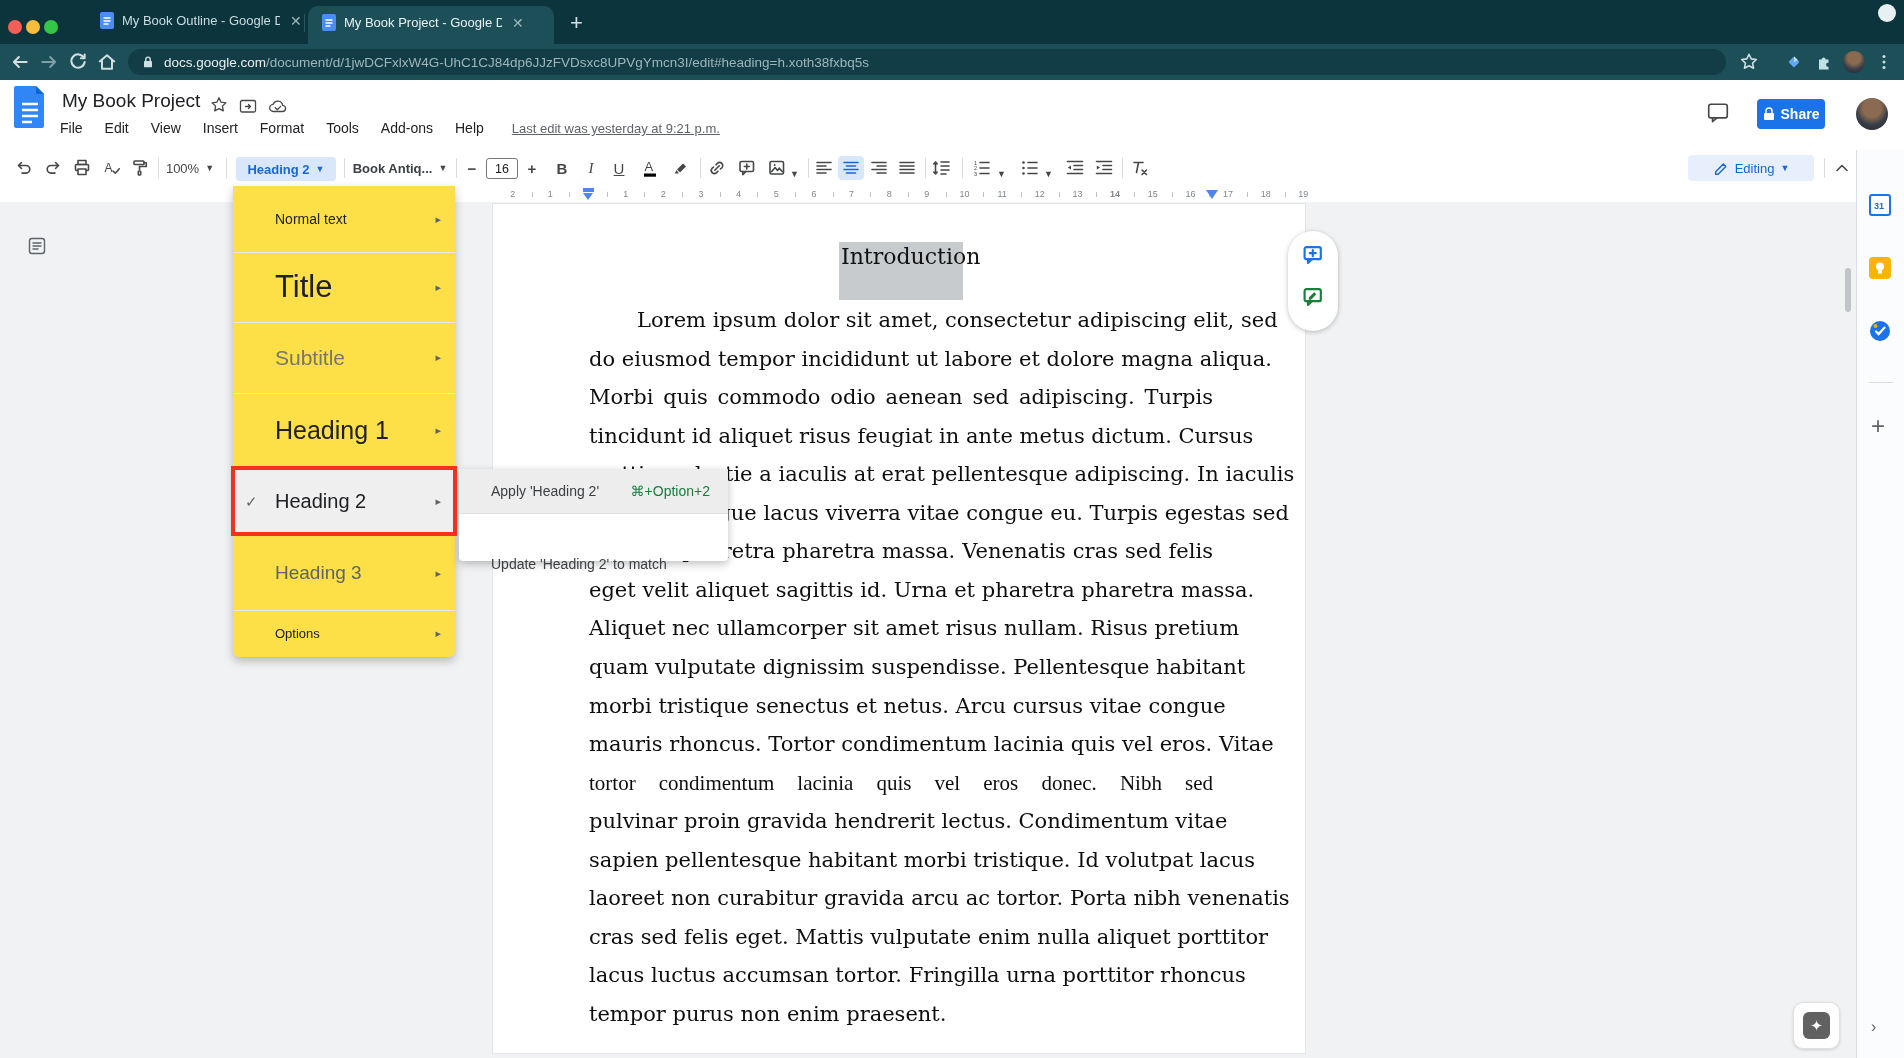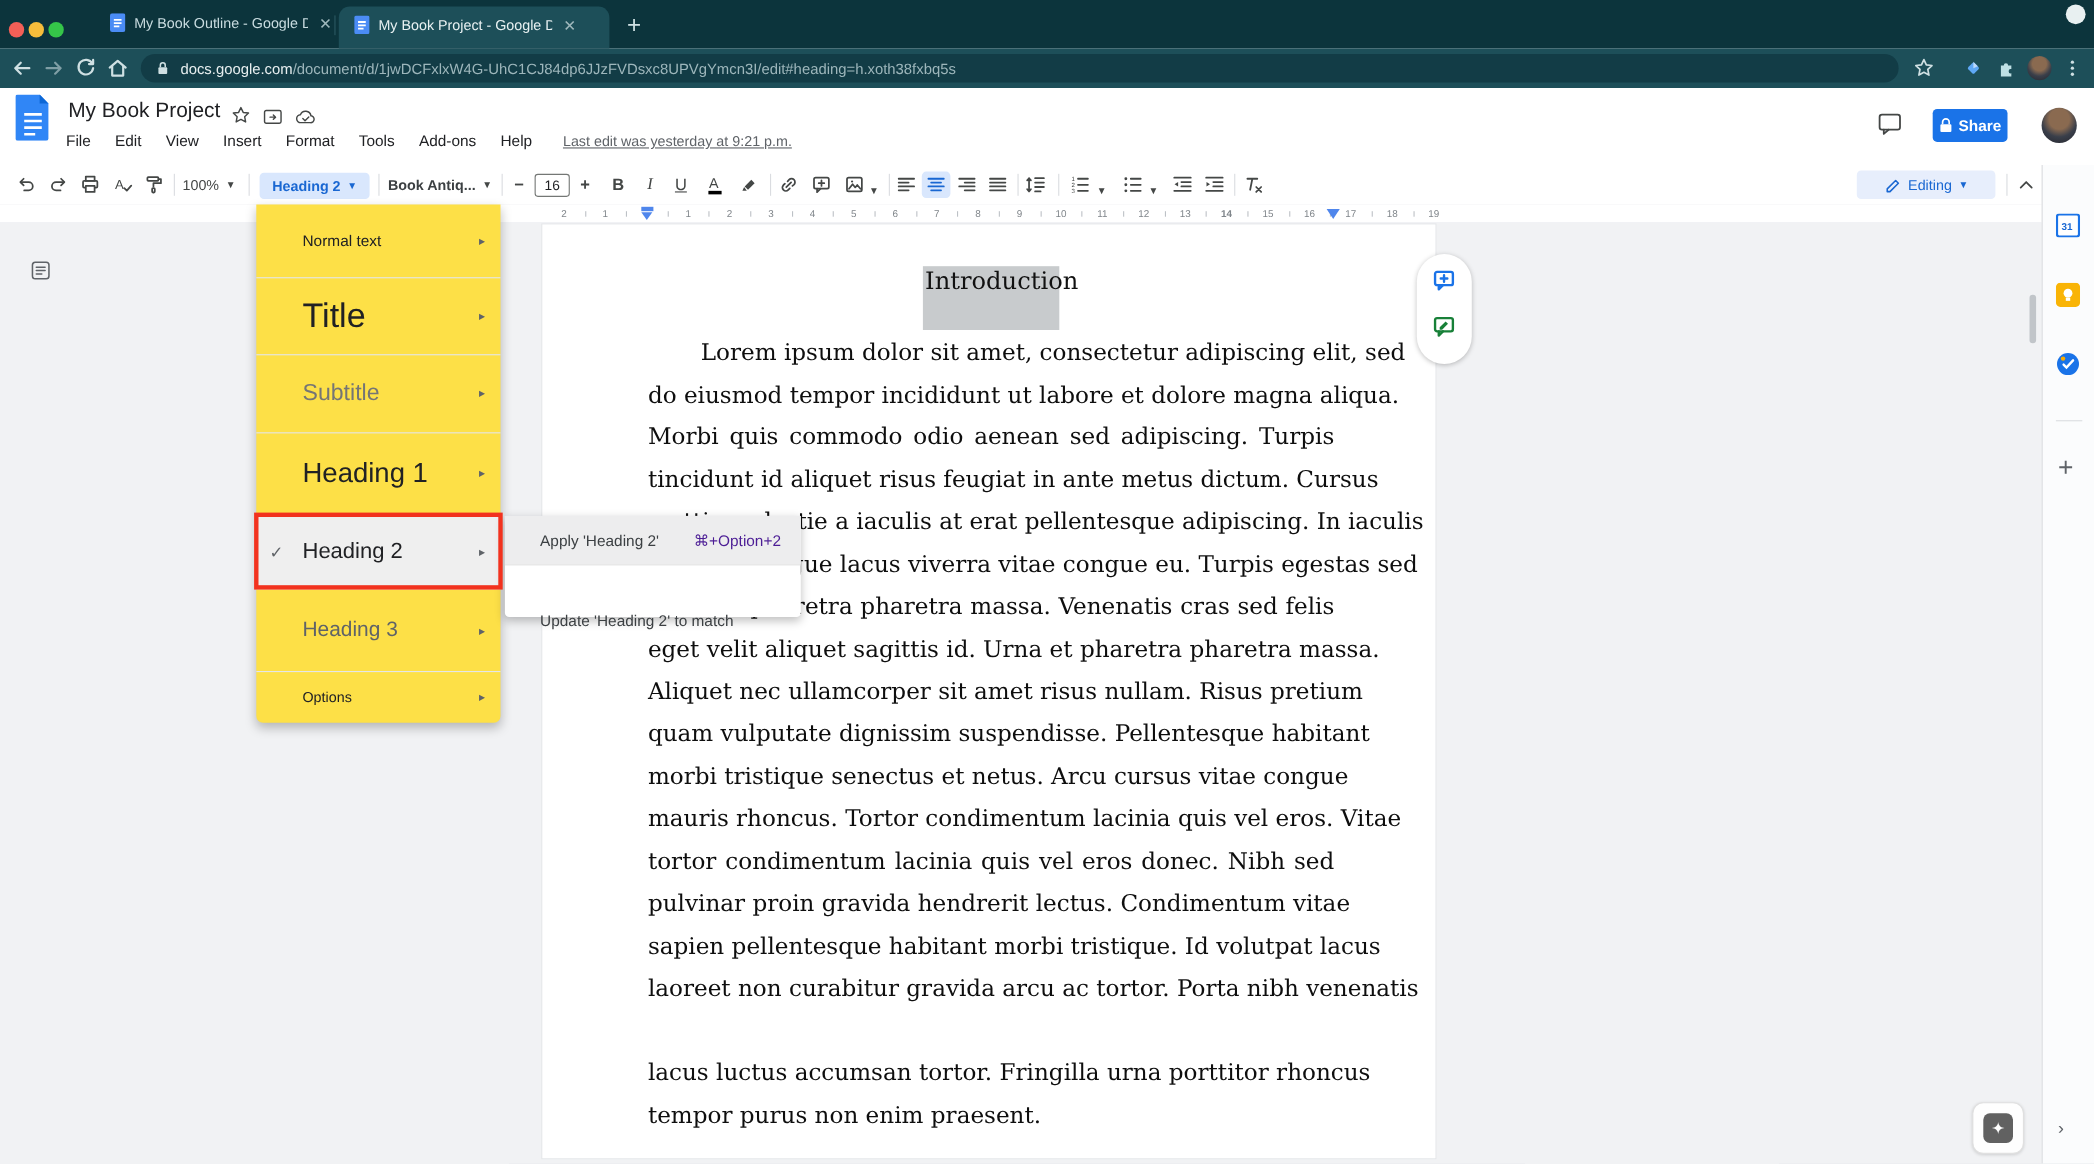--- a/index.html
+++ b/index.html
@@ -61,21 +61,21 @@
   .stylemenu{position:absolute;left:233px;top:186px;width:222px;height:471px;background:#fde047;z-index:40;
              box-shadow:0 4px 10px rgba(0,0,0,.25);border-radius:0 0 6px 6px;color:#202124;}
   .mi{position:absolute;left:0;width:222px;display:flex;align-items:center;box-sizing:border-box;padding-left:42px;}
   .mi .arr{position:absolute;right:14px;color:#5f6368;font-size:11px;}
   .mdiv{position:absolute;left:0;width:222px;height:1px;background:#e4e6e8;}
   .mcheck{position:absolute;left:12px;color:#5f6368;font-size:15px;}
   .redbox{position:absolute;left:231px;top:466px;width:226px;height:70px;border:4px solid #f2321e;box-sizing:border-box;z-index:50;}
   .submenu{position:absolute;left:459px;top:469px;width:269px;height:92px;background:#fff;z-index:45;
            box-shadow:0 3px 9px rgba(0,0,0,.25);border-radius:0 0 4px 4px;font-size:14px;color:#3c4043;}
   .smi{position:absolute;left:0;width:269px;height:44px;display:flex;align-items:center;box-sizing:border-box;padding:0 18px 0 32px;}
-  .smi .sc{margin-left:auto;color:#4c1d95;text-align:right;}
+  .smi .sc{margin-left:auto;color:#15803d;text-align:right;}
 
   
   .rail{position:absolute;left:1856px;top:150px;width:48px;height:908px;background:#fbfcfd;border-left:1px solid #dadcdf;}
   .railitem{position:absolute;left:12px;width:22px;height:22px;}
   .pill{position:absolute;left:1288px;top:29px;width:50px;height:100px;background:#fff;border-radius:25px;
         box-shadow:0 1px 5px rgba(0,0,0,.25);z-index:3;}
   .explore{position:absolute;left:1793px;top:800px;width:45px;height:45px;background:#fefefe;border:1px solid #e0e0e0;
            border-radius:10px;box-shadow:0 1px 3px rgba(0,0,0,.15);display:flex;align-items:center;justify-content:center;}
   .explore .inner{width:27px;height:27px;background:#616161;border-radius:6px;color:#fff;font-size:15px;
                   display:flex;align-items:center;justify-content:center;}
@@ -475,24 +475,25 @@
       <div class="docline" style="top: 174.1px;">Morbi quis commodo odio aenean sed adipiscing. Turpis</div>
       <div class="docline" style="top: 212.65px;">tincidunt id aliquet risus feugiat in ante metus dictum. Cursus</div>
       <div class="docline" style="top: 251.2px;">mattis molestie a iaculis at erat pellentesque adipiscing. In iaculis</div>
       <div class="docline" style="top: 289.75px;">nunc sed augue lacus viverra vitae congue eu. Turpis egestas sed</div>
       <div class="docline" style="top: 328.3px;">sit amet pharetra pharetra massa. Venenatis cras sed felis</div>
       <div class="docline" style="top: 366.85px;">eget velit aliquet sagittis id. Urna et pharetra pharetra massa.</div>
       <div class="docline" style="top: 405.4px;">Aliquet nec ullamcorper sit amet risus nullam. Risus pretium</div>
       <div class="docline" style="top: 443.95px;">quam vulputate dignissim suspendisse. Pellentesque habitant</div>
       <div class="docline" style="top: 482.5px;">morbi tristique senectus et netus. Arcu cursus vitae congue</div>
       <div class="docline" style="top: 521.05px;">mauris rhoncus. Tortor condimentum lacinia quis vel eros. Vitae</div>
-      <div class="docline" style="top: 559.6px;">tortor condimentum lacinia quis vel eros donec. Nibh sed</div>
+      <div class="docline" style="top: 559.6px; font-family: Liberation Serif, serif;">tortor condimentum lacinia quis vel eros donec. Nibh sed</div>
       <div class="docline" style="top: 598.15px;">pulvinar proin gravida hendrerit lectus. Condimentum vitae</div>
       <div class="docline" style="top: 636.7px;">sapien pellentesque habitant morbi tristique. Id volutpat lacus</div>
       <div class="docline" style="top: 675.25px;">laoreet non curabitur gravida arcu ac tortor. Porta nibh venenatis</div>
+      <div class="docline" style="top: 713.8px;">cras sed felis eget. Mattis vulputate enim nulla aliquet porttitor</div>
       <div class="docline" style="top: 752.35px;">lacus luctus accumsan tortor. Fringilla urna porttitor rhoncus</div>
       <div class="docline last" style="top: 790.9px;">tempor purus non enim praesent.</div>
     </div>
 
     <div class="pill">
       <div class="abs" style="left:13px;top:12px;">
         <svg class="ic" width="24" height="24" viewBox="0 0 20 20" style="stroke:#1a73e8;stroke-width:1.8;">
             <rect x="3" y="3.5" width="13.5" height="10" rx="1.5"></rect>
             <path d="M5.8 13.5v3.2L9 13.5"></path>
             <path d="M9.8 6v5M7.3 8.5h5"></path>

